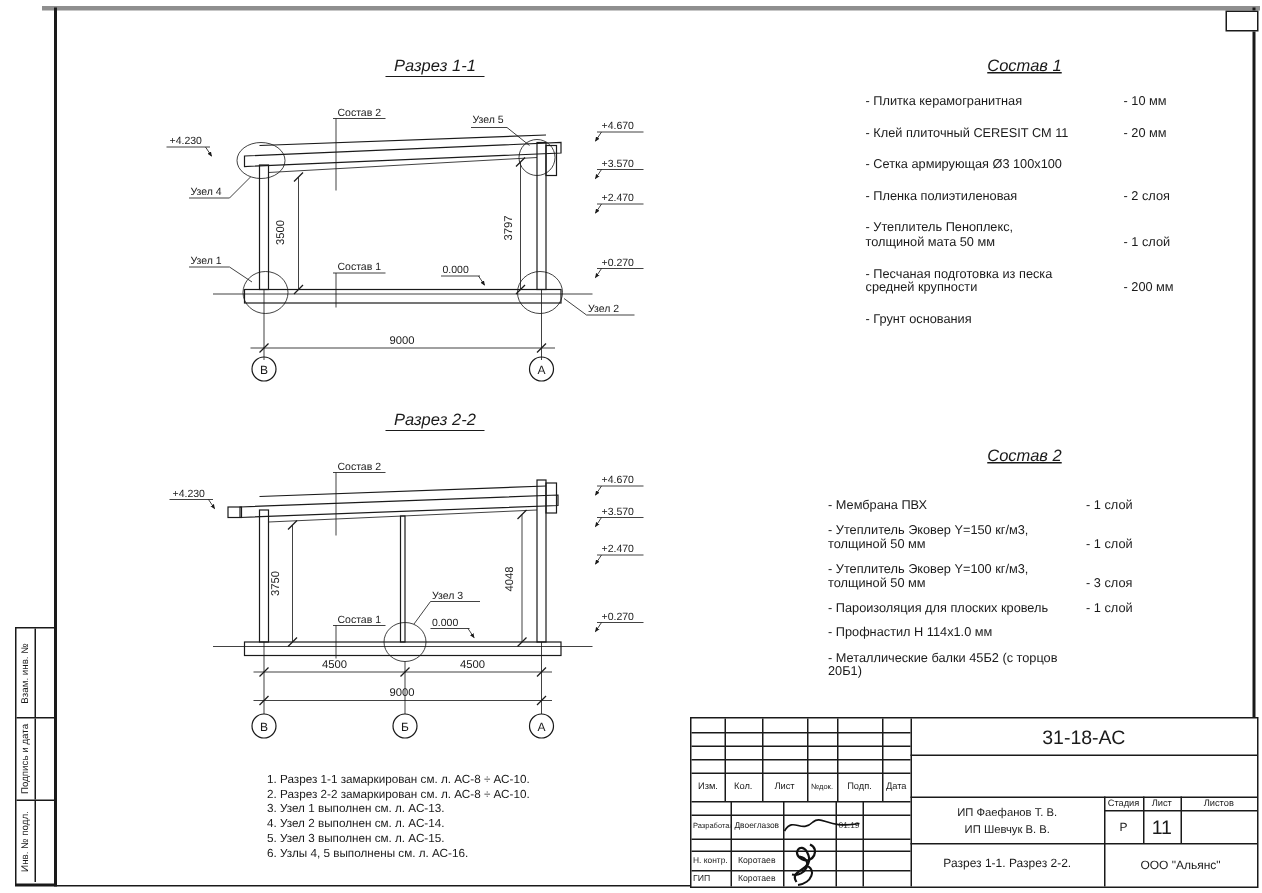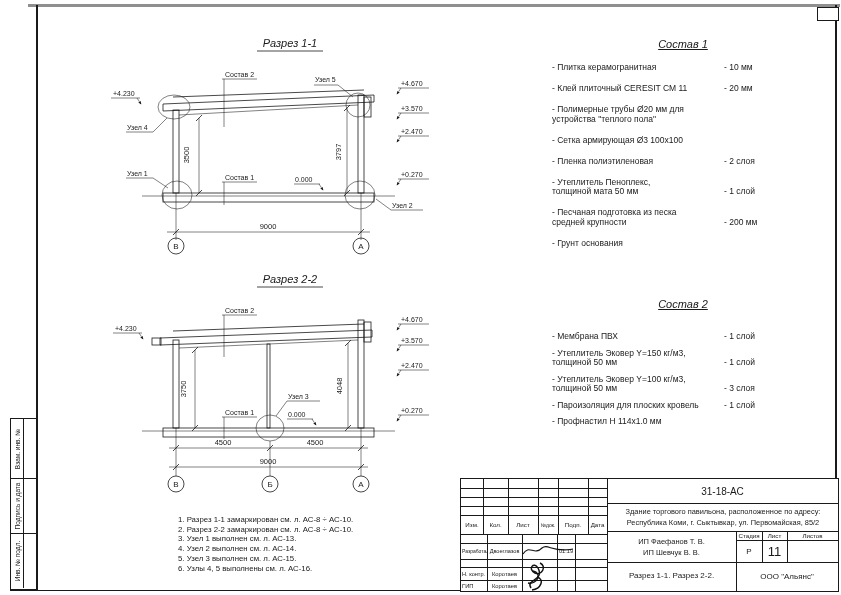--- a/index.html
+++ b/index.html
@@ -26,21 +26,21 @@
   .dimt{font:7.5px "Liberation Sans",sans-serif;}
   .ax{font:8px "Liberation Sans",sans-serif;}
   .ln{stroke:#1a1a1a;stroke-width:0.8;fill:none;}
   .thin{stroke:#1a1a1a;stroke-width:0.55;fill:none;}
   
   .comp{position:absolute;width:262px;font-size:8.5px;line-height:9.5px;}
   .comp-title{font:italic 11px "Liberation Sans",sans-serif;text-decoration:underline;text-align:center;}
   .c1 .comp-title{margin-bottom:13px;}
   .c2 .comp-title{margin-bottom:22px;}
   .citem{display:flex;align-items:flex-end;}
-  .c1 .citem{margin-bottom:11.5px;}
+  .c1 .citem{margin-bottom:11.5px;margin-left:25px;}
   .c2 .citem{margin-bottom:7px;}
   .nm{width:172px;white-space:pre-line;}
   .vl{white-space:pre;}
   
   .notes{position:absolute;left:178px;top:515px;width:250px;font-size:7.8px;line-height:9.7px;}
   
   .tblock{position:absolute;left:460px;top:478px;width:377px;height:112px;border:1.6px solid #1a1a1a;box-sizing:content-box;background:#fff;}
   .tl-v{position:absolute;width:1px;background:#1a1a1a;}
   .tl-h{position:absolute;height:1px;background:#1a1a1a;}
   .tcell{position:absolute;display:flex;align-items:center;justify-content:center;text-align:center;overflow:hidden;}
@@ -326,25 +326,20 @@
     <div class="comp-title">Состав 1</div>
     <div class="citem">
         <span class="nm">- Плитка керамогранитная</span>
         <span class="vl">- 10 мм</span>
       </div>
     <div class="citem">
         <span class="nm">- Клей плиточный CERESIT СМ 11</span>
         <span class="vl">- 20 мм</span>
       </div>
     <div class="citem">
-        <span class="nm">- Полимерные трубы Ø20 мм для
-устройства "теплого пола"</span>
-        <span class="vl"></span>
-      </div>
-    <div class="citem">
         <span class="nm">- Сетка армирующая Ø3 100х100</span>
         <span class="vl"></span>
       </div>
     <div class="citem">
         <span class="nm">- Пленка полиэтиленовая</span>
         <span class="vl">- 2 слоя</span>
       </div>
     <div class="citem">
         <span class="nm">- Утеплитель Пеноплекс,
 толщиной мата 50 мм</span>
@@ -376,20 +371,24 @@
         <span class="nm">- Утеплитель Эковер Y=100 кг/м3,
 толщиной 50 мм</span>
         <span class="vl">- 3 слоя</span>
       </div>
     <div class="citem">
         <span class="nm">- Пароизоляция для плоских кровель</span>
         <span class="vl">- 1 слой</span>
       </div>
     <div class="citem">
         <span class="nm">- Профнастил Н 114х1.0 мм</span>
+        <span class="vl"></span>
+      </div>
+    <div class="citem">
+        <span class="nm">- Металлические балки 45Б2 (с торцов 20Б1)</span>
         <span class="vl"></span>
       </div>
   </div>
 
   <div class="notes">
     <div>1. Разрез 1-1 замаркирован см. л. АС-8 ÷ АС-10.</div>
     <div>2. Разрез 2-2 замаркирован см. л. АС-8 ÷ АС-10.</div>
     <div>3. Узел 1 выполнен см. л. АС-13.</div>
     <div>4. Узел 2 выполнен см. л. АС-14.</div>
     <div>5. Узел 3 выполнен см. л. АС-15.</div>
@@ -442,23 +441,21 @@
     <div class="tcell" style="left:26px;top:101px;width:35px;height:11px;font-size:5.8px;">Коротаев</div>
 
     <svg class="abs" style="left:58px;top:62px;" width="58" height="18">
       <path d="M4,13 C10,3 15,15 23,7 C29,2 33,12 54,8" stroke="#111" stroke-width="1.1" fill="none"></path>
     </svg>
     <svg class="abs" style="left:62px;top:80px;" width="30" height="32">
       <path d="M8,29 C2,20 22,22 15,9 C11,2 4,10 12,14 C19,17 24,7 17,4" stroke="#111" stroke-width="1.5" fill="none"></path>
       <path d="M5,24 C14,26 20,14 10,12 M9,31 C18,30 22,20 14,18" stroke="#111" stroke-width="1.4" fill="none"></path>
     </svg>
 
-    <div class="tcell" style="left:146px;top:0;width:231px;height:24px;font-size:10px;">31-18-АС</div>
-    <div class="tcell pre" style="left:148px;top:24px;width:228px;height:28px;font-size:7.4px;line-height:11px;">Здание торгового павильона, расположенное по адресу:
-Республика Коми, г. Сыктывкар, ул. Первомайская, 85/2</div>
+    <div class="tcell" style="left:146px;top:0;width:231px;height:24px;font-size:13px;">31-18-АС</div>
     <div class="tcell pre" style="left:146px;top:52px;width:129px;height:31px;font-size:7.5px;line-height:11px;">ИП Фаефанов Т. В.
 ИП Шевчук В. В.</div>
     <div class="tcell" style="left:275px;top:52px;width:26px;height:9px;font-size:6.2px;">Стадия</div>
     <div class="tcell" style="left:301px;top:52px;width:25px;height:9px;font-size:6.2px;">Лист</div>
     <div class="tcell" style="left:326px;top:52px;width:51px;height:9px;font-size:6.2px;">Листов</div>
     <div class="tcell" style="left:275px;top:61px;width:26px;height:22px;font-size:8px;">Р</div>
     <div class="tcell" style="left:301px;top:61px;width:25px;height:22px;font-size:13px;">11</div>
     <div class="tcell" style="left:326px;top:61px;width:51px;height:22px;font-size:8px;"></div>
     <div class="tcell" style="left:146px;top:82px;width:129px;height:29px;font-size:8px;">Разрез 1-1. Разрез 2-2.</div>
     <div class="tcell" style="left:275px;top:83px;width:102px;height:29px;font-size:8px;">ООО "Альянс"</div>

